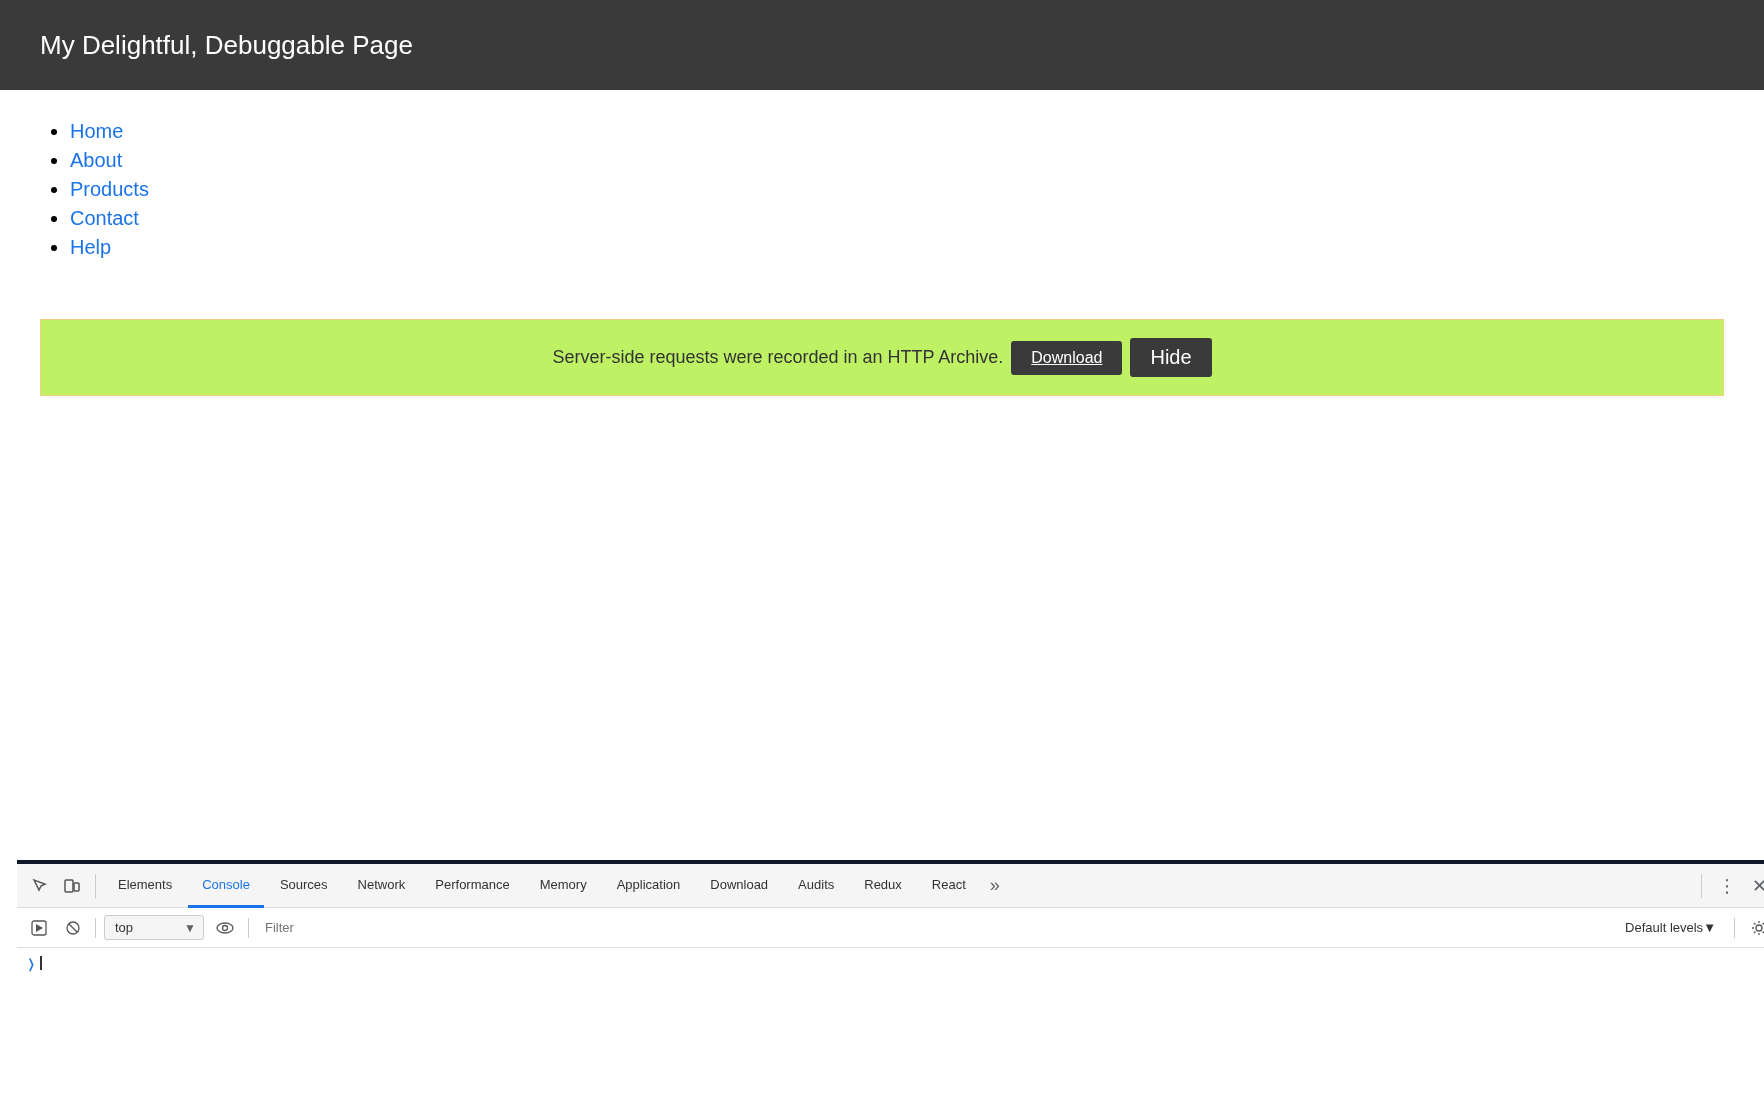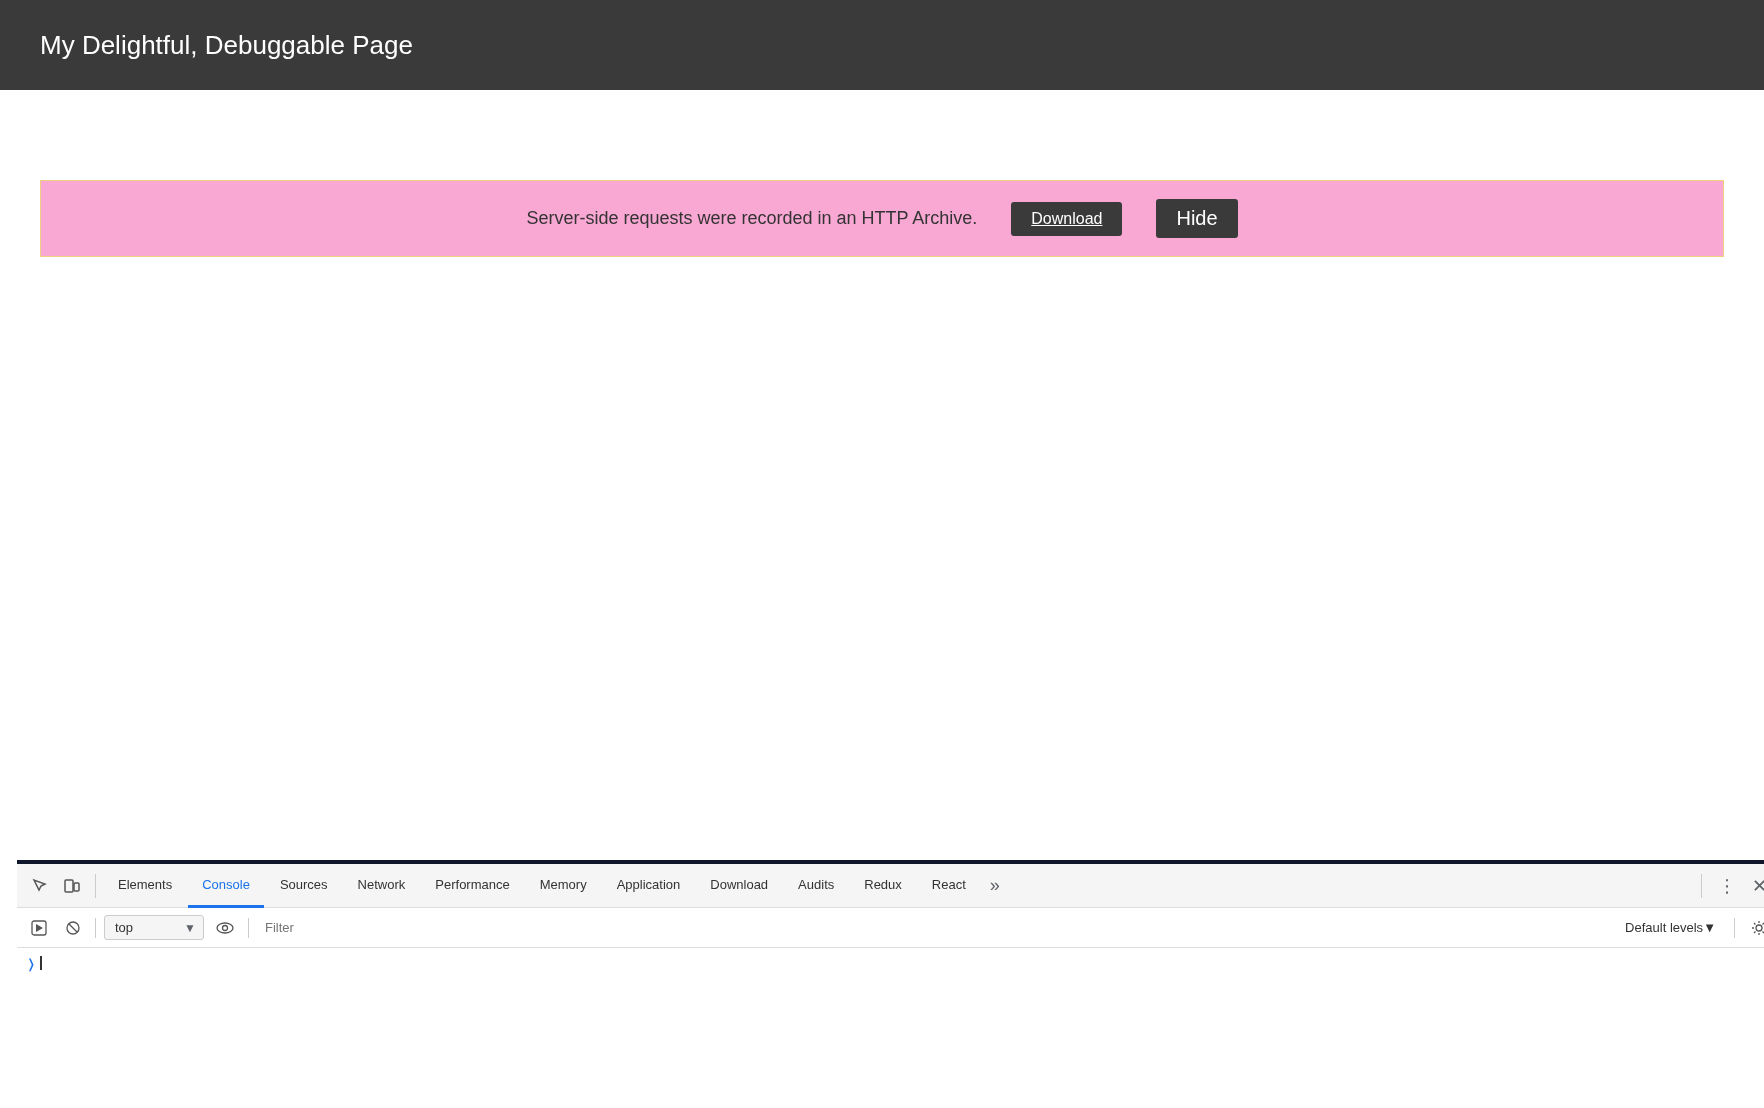--- a/index.html
+++ b/index.html
@@ -34,27 +34,27 @@
     }
 
     #nav-list li a {
       color: #1a73e8;
       text-decoration: none;
       font-size: 20px;
     }
 
     
     #http-archive-banner {
-      background: #f9a8d4;
+      background: #bef264;
       border: 1px solid #f0d080;
       padding: 18px 16px;
       display: flex;
       align-items: center;
       justify-content: center;
-      gap: 34px;
+      gap: 8px;
       font-size: 18px;
       color: #333;
       margin: 60px 0 0 0;
     }
 
     #http-archive-banner .banner-text {
       flex: 0 0 auto;
     }
 
     #download-btn {
@@ -284,20 +284,37 @@
     }
   </style>
 </head>
 <body>
 
 <div id="page-header">
   <span>My Delightful, Debuggable Page</span>
 </div>
 
 <div id="page-content">
+  <ul id="nav-list">
+    <li>
+      <a href="#">Home</a>
+    </li>
+    <li>
+      <a href="#">About</a>
+    </li>
+    <li>
+      <a href="#">Products</a>
+    </li>
+    <li>
+      <a href="#">Contact</a>
+    </li>
+    <li>
+      <a href="#">Help</a>
+    </li>
+  </ul>
 
   <div id="http-archive-banner">
     <span class="banner-text">Server-side requests were recorded in an HTTP Archive.</span>
     <button id="download-btn">Download</button>
     <button id="hide-btn">Hide</button>
   </div>
 </div>
 
 <div id="devtools-panel">
 

